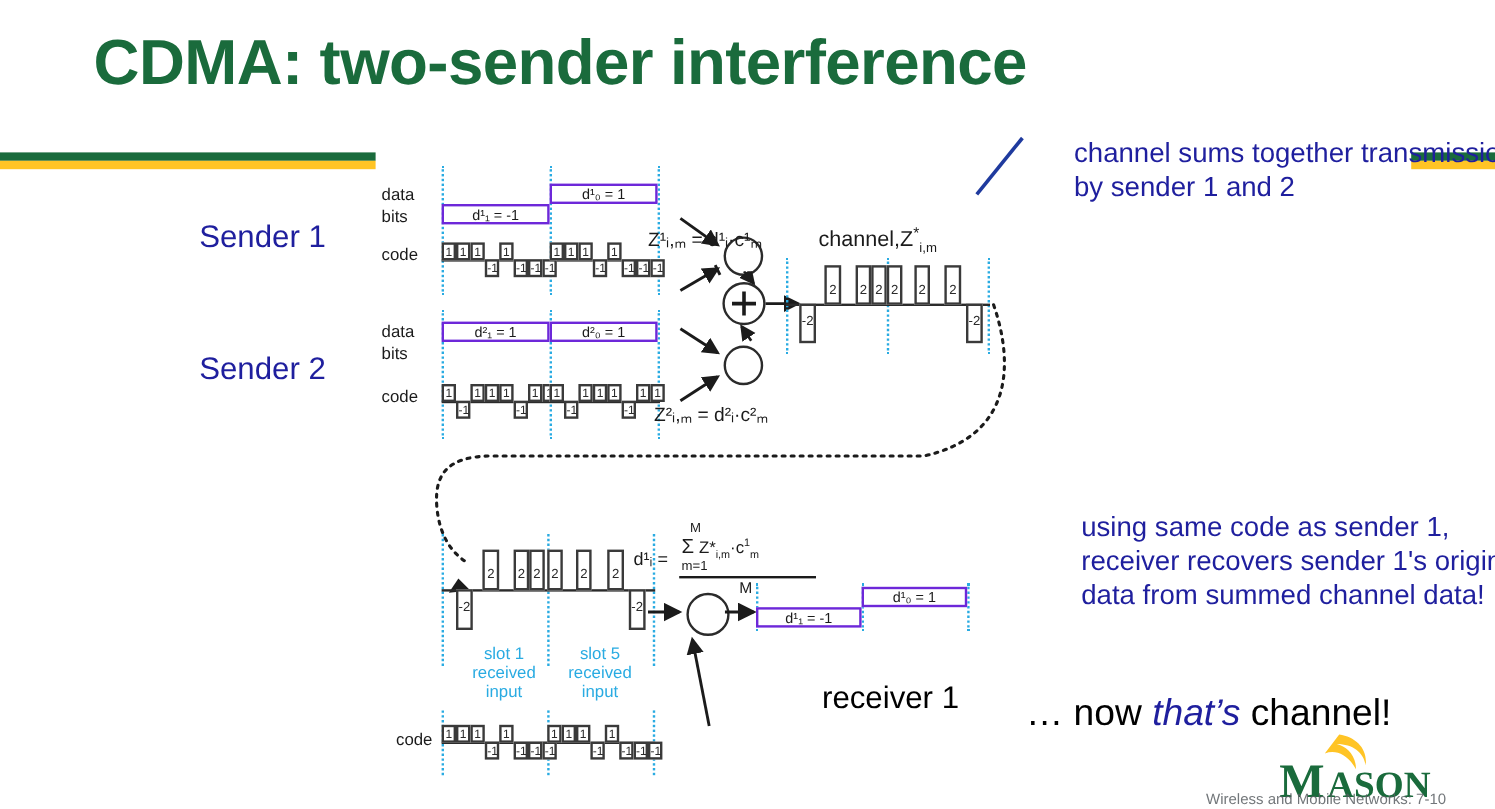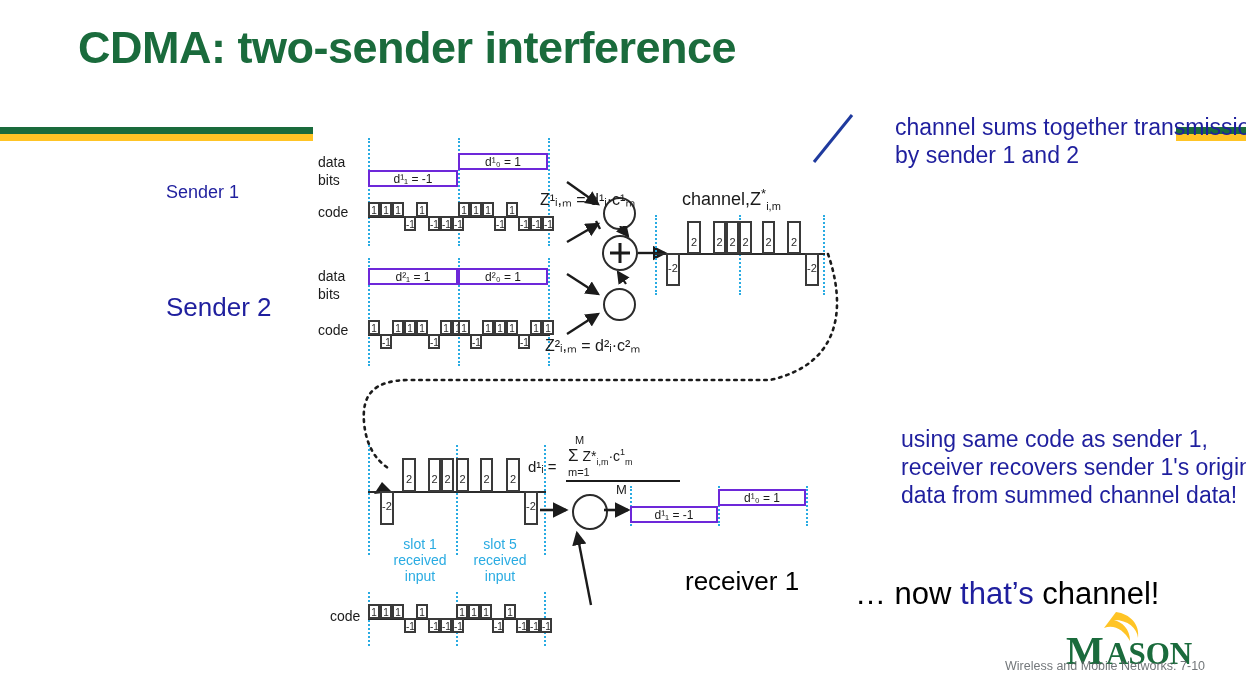--- a/index.html
+++ b/index.html
@@ -6,43 +6,43 @@
   html, body { margin:0; padding:0; }
   body {
     width:1246px; height:674px; position:relative; background:#ffffff;
     font-family:"Liberation Sans", sans-serif; overflow:hidden;
   }
   .abs { position:absolute; }
 
   
   #title {
     left:78px; top:22px; width:900px;
-    font-size:45px; font-weight:bold; color:#1a6b3c;
+    font-size:53px; font-weight:bold; color:#1a6b3c;
     letter-spacing:-0.5px; white-space:nowrap;
   }
 
   
   .bar-green { background:#1a6b3c; height:7px; }
   .bar-gold  { background:#ffc425; height:7px; }
   #divider-left  { left:0px;   top:127px; width:313px; }
   #divider-right { left:1176px;top:127px; width:70px; }
 
   
   .bluetext {
     color:#1f1f9e; font-size:23px; line-height:28px;margin-left:46px;
   }
-  #sender1-label { left:166px; top:182px; font-size:18px; color:#1f1f9e; }
+  #sender1-label { left:166px; top:182px; font-size:26px; color:#1f1f9e; }
   #sender2-label { left:166px; top:292px; font-size:26px; color:#1f1f9e; }
   #callout-channel { left:849px; top:113px; width:390px; }
   #callout-receiver { left:855px; top:425px; width:380px; }
 
   #now-useful {
     left:855px; top:576px; font-size:31px; color:#000000; white-space:nowrap;
   }
-  #now-useful .em { color:#1f1f9e; }
+  #now-useful .em { color:#1f1f9e; font-style:italic; }
 
   #receiver1-label {
     left:685px; top:566px; font-size:26px; color:#000000;
   }
 
   
   .dlabel { font-size:14px; color:#1b1b1b; font-family:"Liberation Sans", sans-serif; }
   .slotline { position:absolute; width:0; border-left:2px dotted #29abe2; }
   .axis { position:absolute; background:#2b2b2b; height:2px; }
   .chip {

